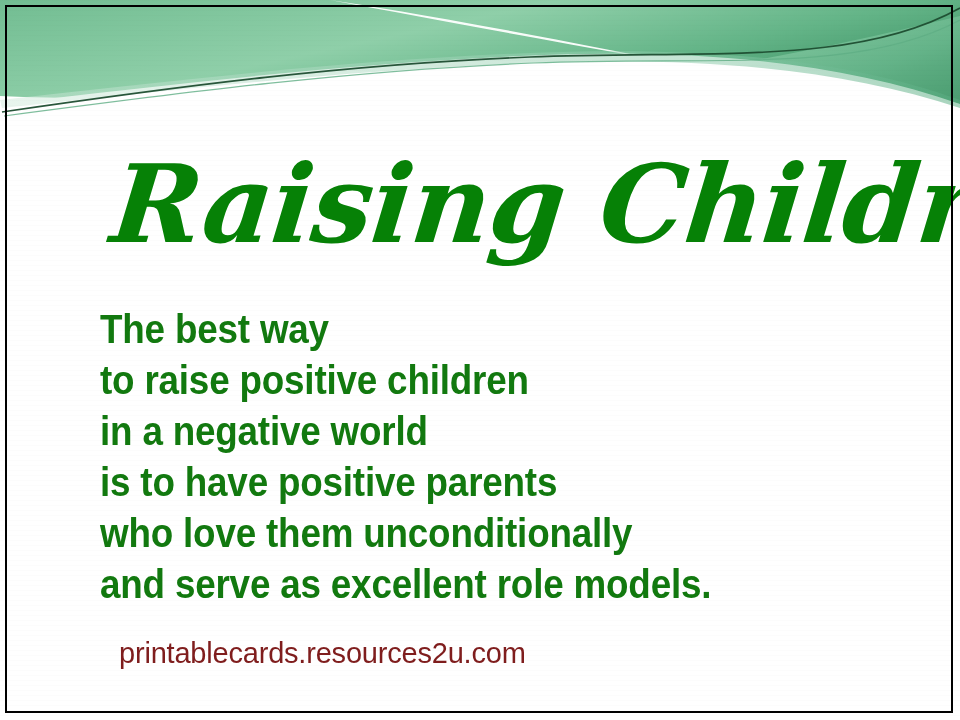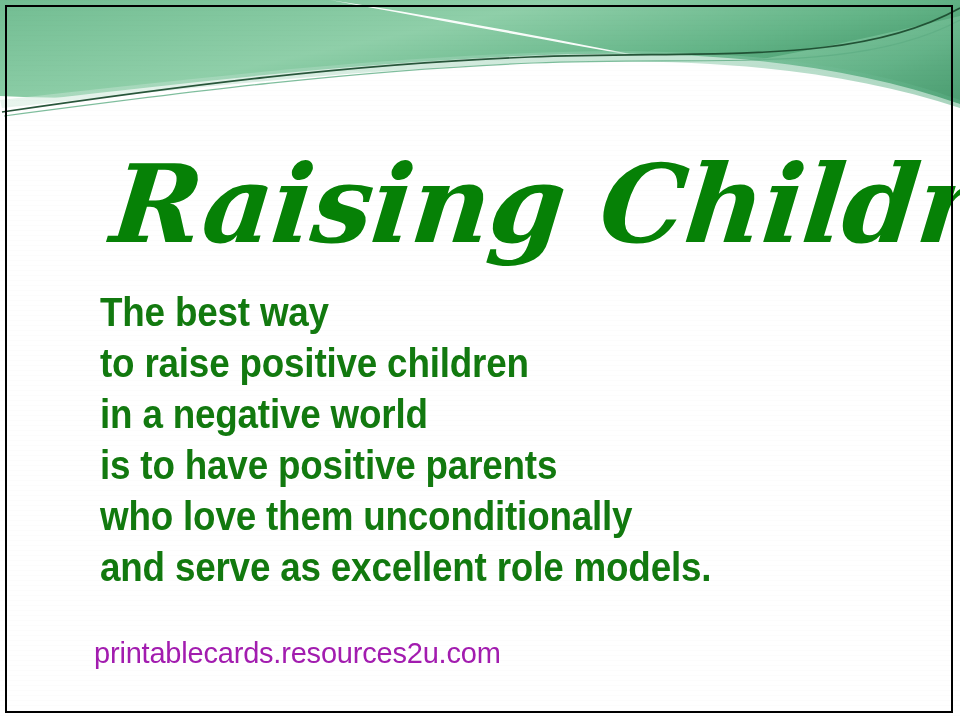--- a/index.html
+++ b/index.html
@@ -78,43 +78,43 @@
     letter-spacing: -1px;
     line-height: 160px;
     white-space: nowrap;
     transform: skewX(-6deg);
     transform-origin: left bottom;
   }
 
   .quote {
     position: absolute;
     left: 100px;
-    top: 287px;
+    top: 304px;
     width: 790px;
     z-index: 4;
   }
   .quote-line {
     color: #12790f;
     font-family: "Liberation Sans Narrow", "Liberation Sans", sans-serif;
     font-size: 40px;
     font-weight: bold;
     line-height: 51px;
     height: 51px;
     white-space: nowrap;
     letter-spacing: -0.2px;
     transform: scaleX(0.92);
     transform-origin: left center;
   }
 
   .footer {
     position: absolute;
-    left: 94px;
+    left: 119px;
     top: 637px;
     z-index: 4;
-    color: #a21caf;
+    color: #7f1d1d;
     font-family: "Liberation Sans", sans-serif;
     font-size: 29px;
     font-weight: normal;
     letter-spacing: -0.2px;
     white-space: nowrap;
     text-align: right;
   }
 </style>
 </head>
 <body>

